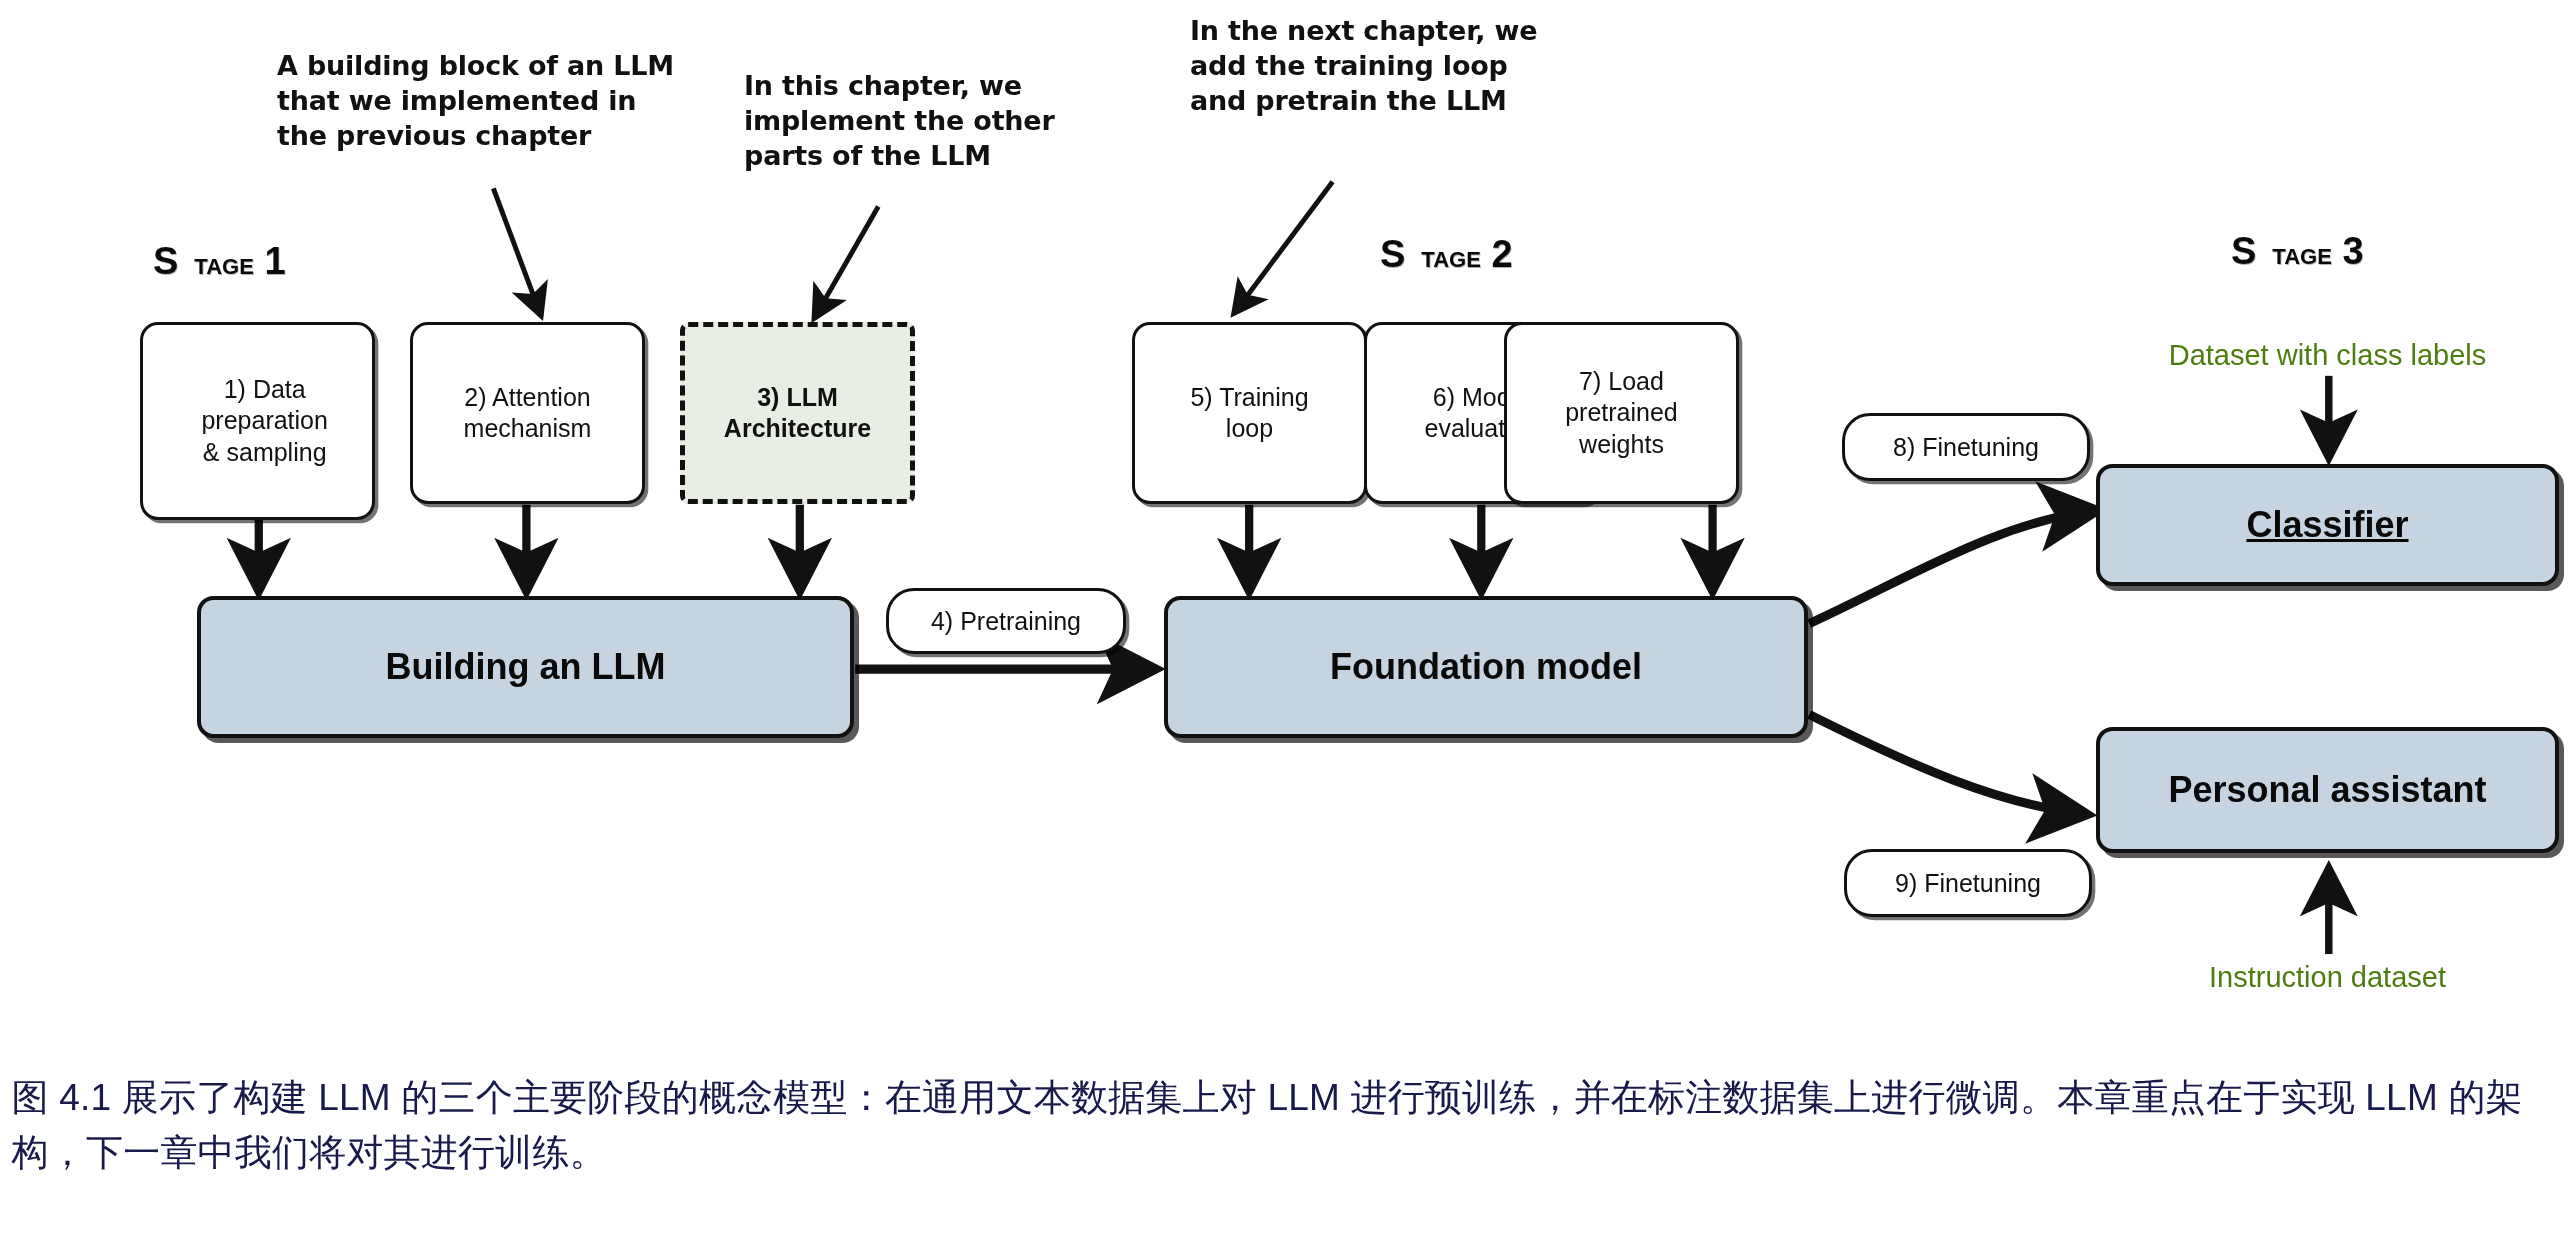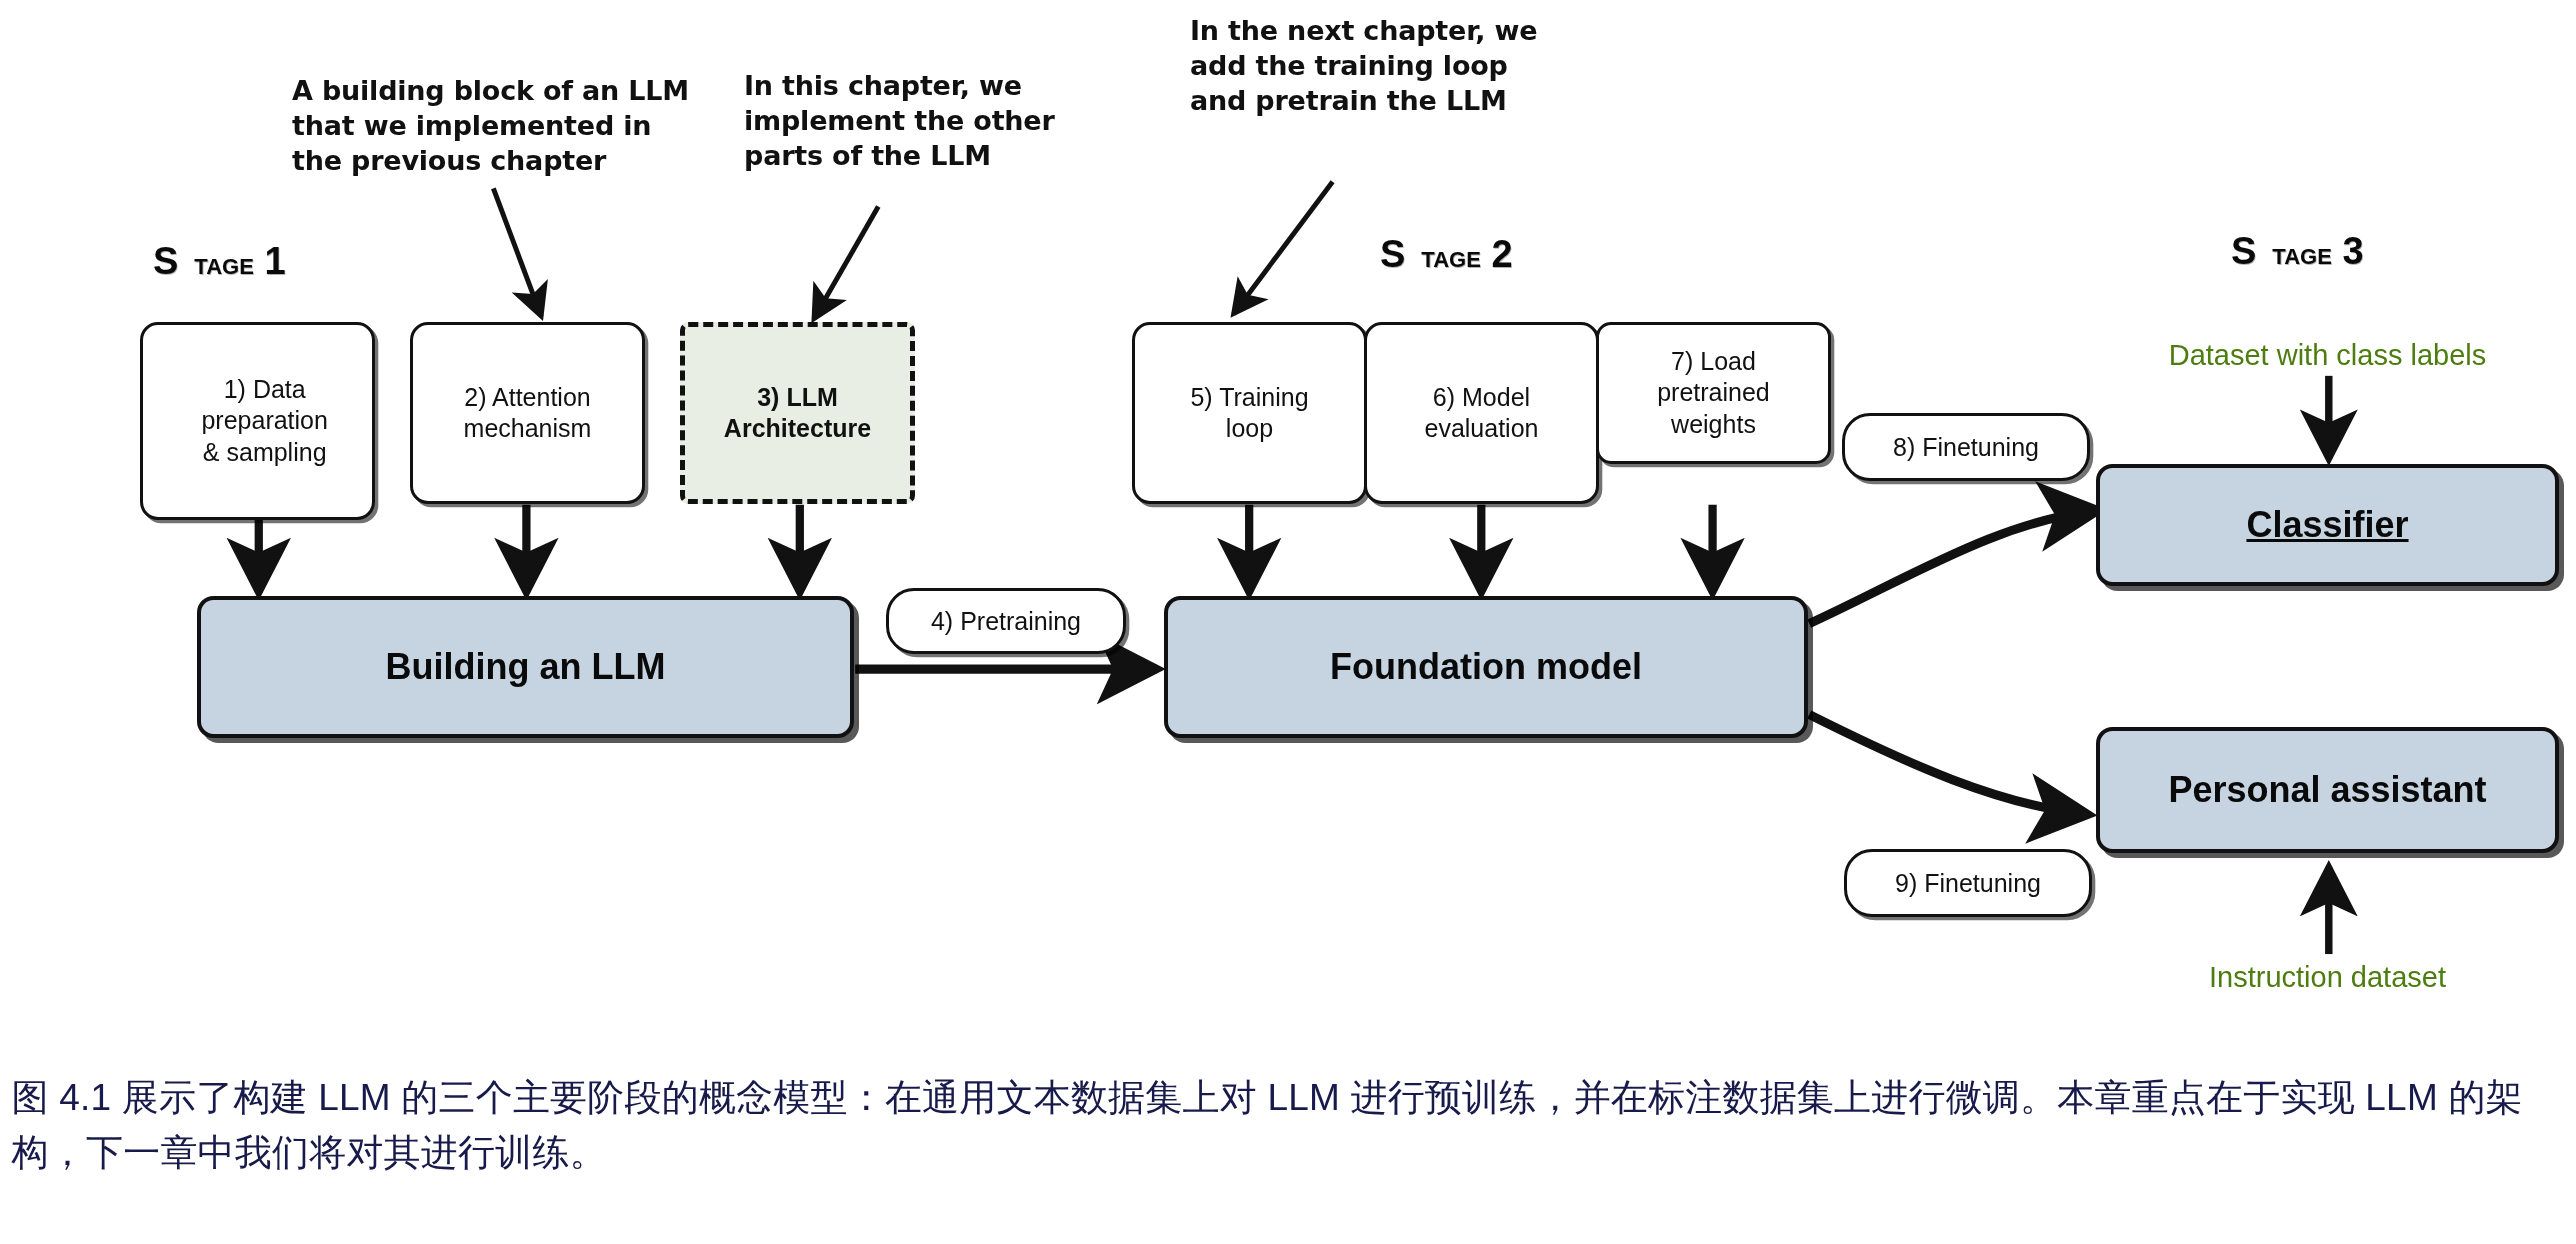--- a/index.html
+++ b/index.html
@@ -171,21 +171,21 @@
 
     <path d="M 2190,755 C 2310,700 2420,630 2540,618" stroke="#111111" stroke-width="11" fill="none" marker-end="url(#ah)"></path>
 
     <path d="M 2190,865 C 2310,925 2420,975 2528,986" stroke="#111111" stroke-width="11" fill="none" marker-end="url(#ah)"></path>
 
     <path d="M 2819,455 L 2819,555" stroke="#111111" stroke-width="9" fill="none" marker-end="url(#ah)"></path>
 
     <path d="M 2819,1155 L 2819,1050" stroke="#111111" stroke-width="9" fill="none" marker-end="url(#ah)"></path>
   </svg>
 
-  <div class="callout" style="left:292px; top:48px; width:430px;margin-top:25px;">A building block of an LLM
+  <div class="callout" style="left:277px; top:48px; width:430px;">A building block of an LLM
 that we implemented in
 the previous chapter</div>
 
   <div class="callout" style="left:744px; top:68px; width:347px;">In this chapter, we
 implement the other
 parts of the LLM</div>
 
   <div class="callout" style="left:1190px; top:13.2px; width:397px;">In the next chapter, we
 add the training loop
 and pretrain the LLM</div>
@@ -211,21 +211,21 @@
 
   <div class="step-box dashed" style="left:680px; top:322px; width:235px; height:182px;">3) LLM
 Architecture</div>
 
   <div class="step-box" style="left:1132px; top:322px; width:235px; height:182px;">5) Training
 loop</div>
 
   <div class="step-box" style="left:1364px; top:322px; width:235px; height:182px;">6) Model
 evaluation</div>
 
-  <div class="step-box" style="left:1596px; top:322px; width:235px; height:142px;border-radius:15px;">7) Load
+  <div class="step-box" style="left:1504px; top:322px; width:235px; height:182px;">7) Load
 pretrained
 weights</div>
 
   <div class="edge-pill" style="left:886px; top:588px; width:240px; height:66px;">4) Pretraining</div>
 
   <div class="edge-pill" style="left:1842px; top:413px; width:248px; height:68px;">8) Finetuning</div>
 
   <div class="edge-pill" style="left:1844px; top:849px; width:248px; height:68px;">9) Finetuning</div>
 
   <div class="big-box" style="left:197px; top:596px; width:657px; height:142px;">Building an LLM</div>

